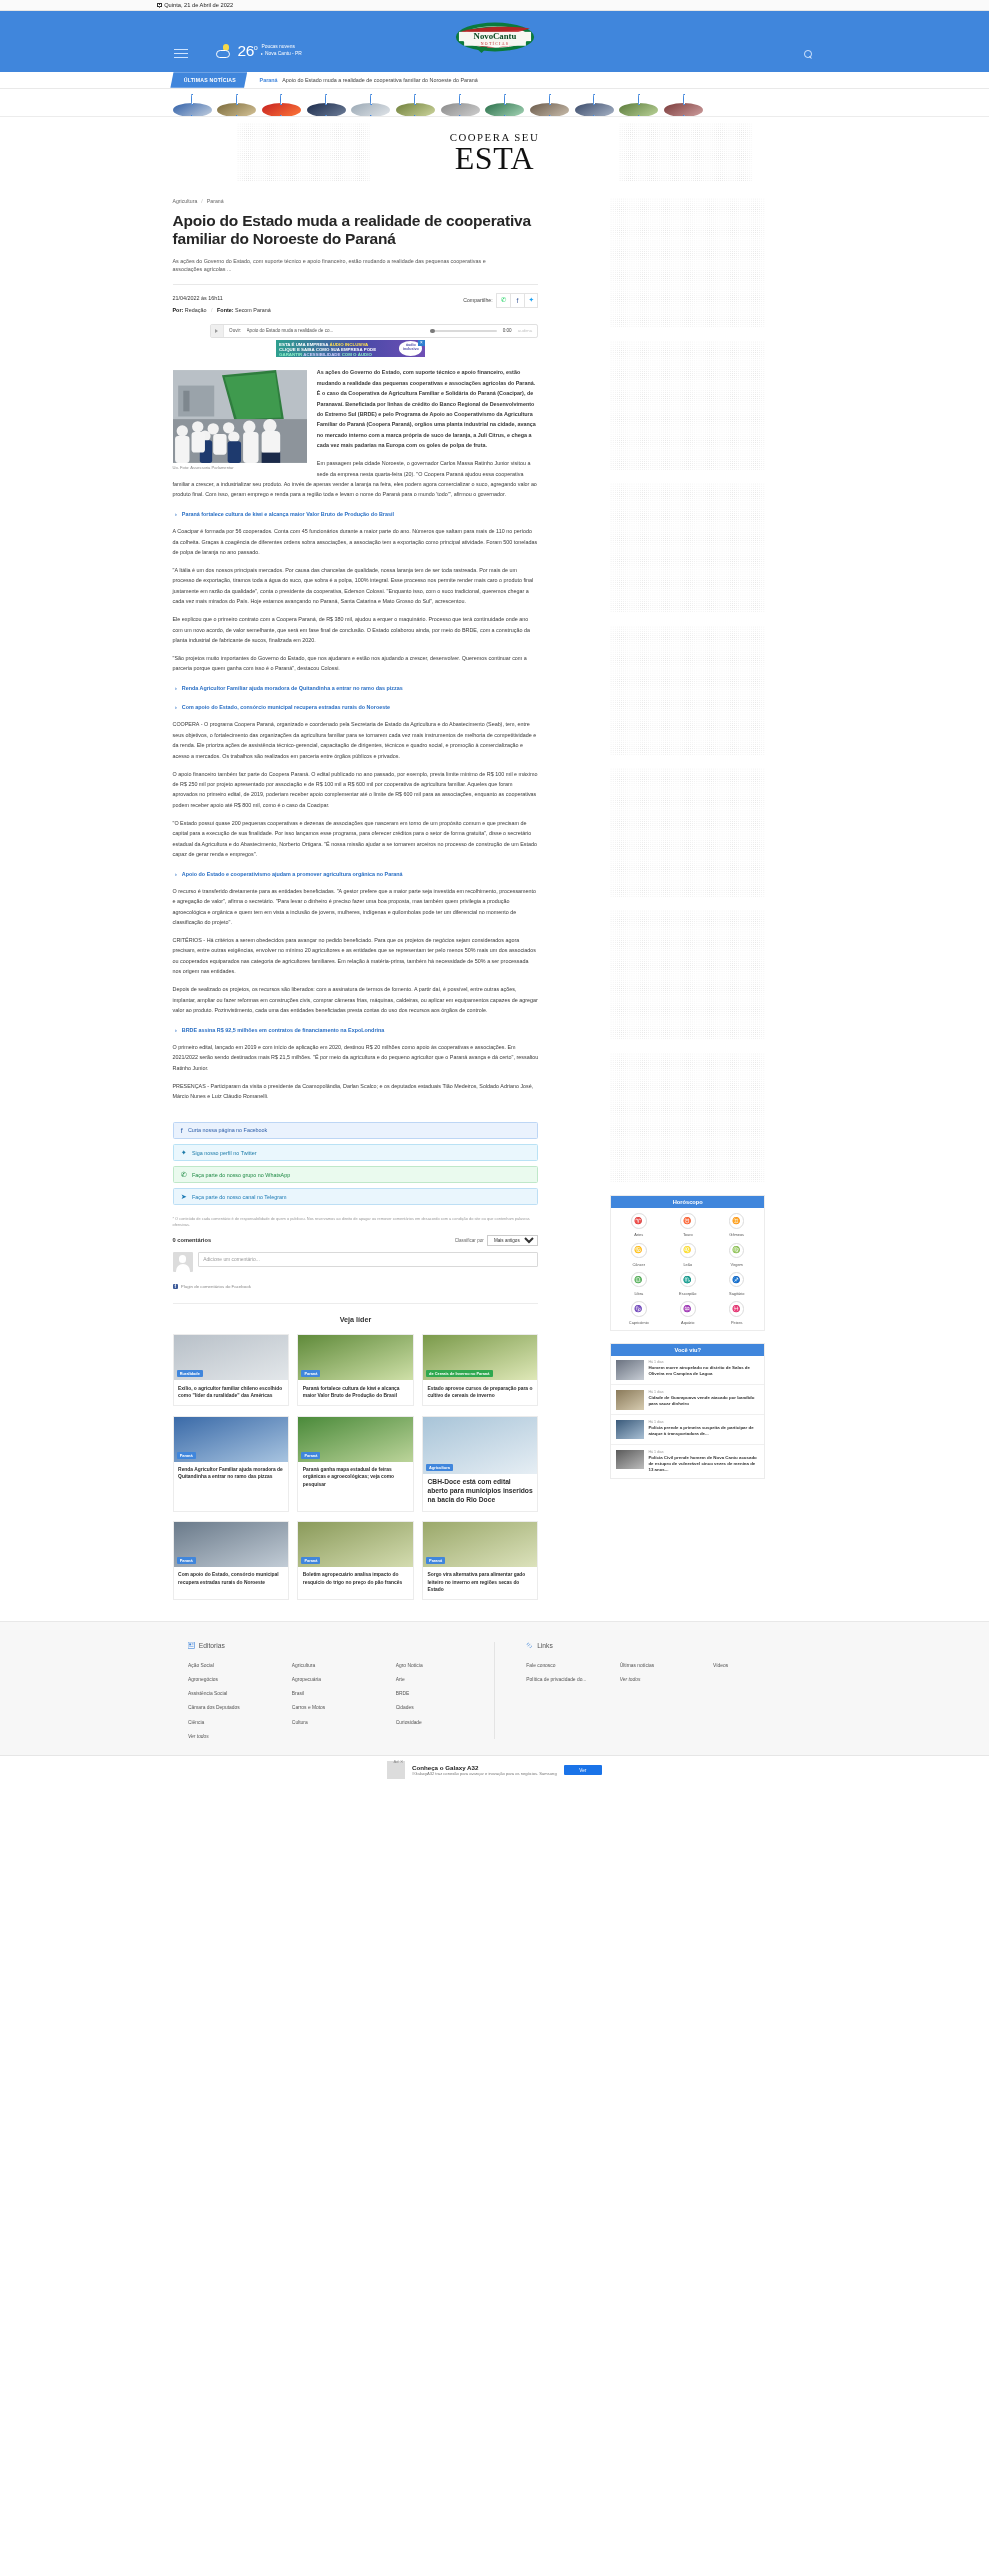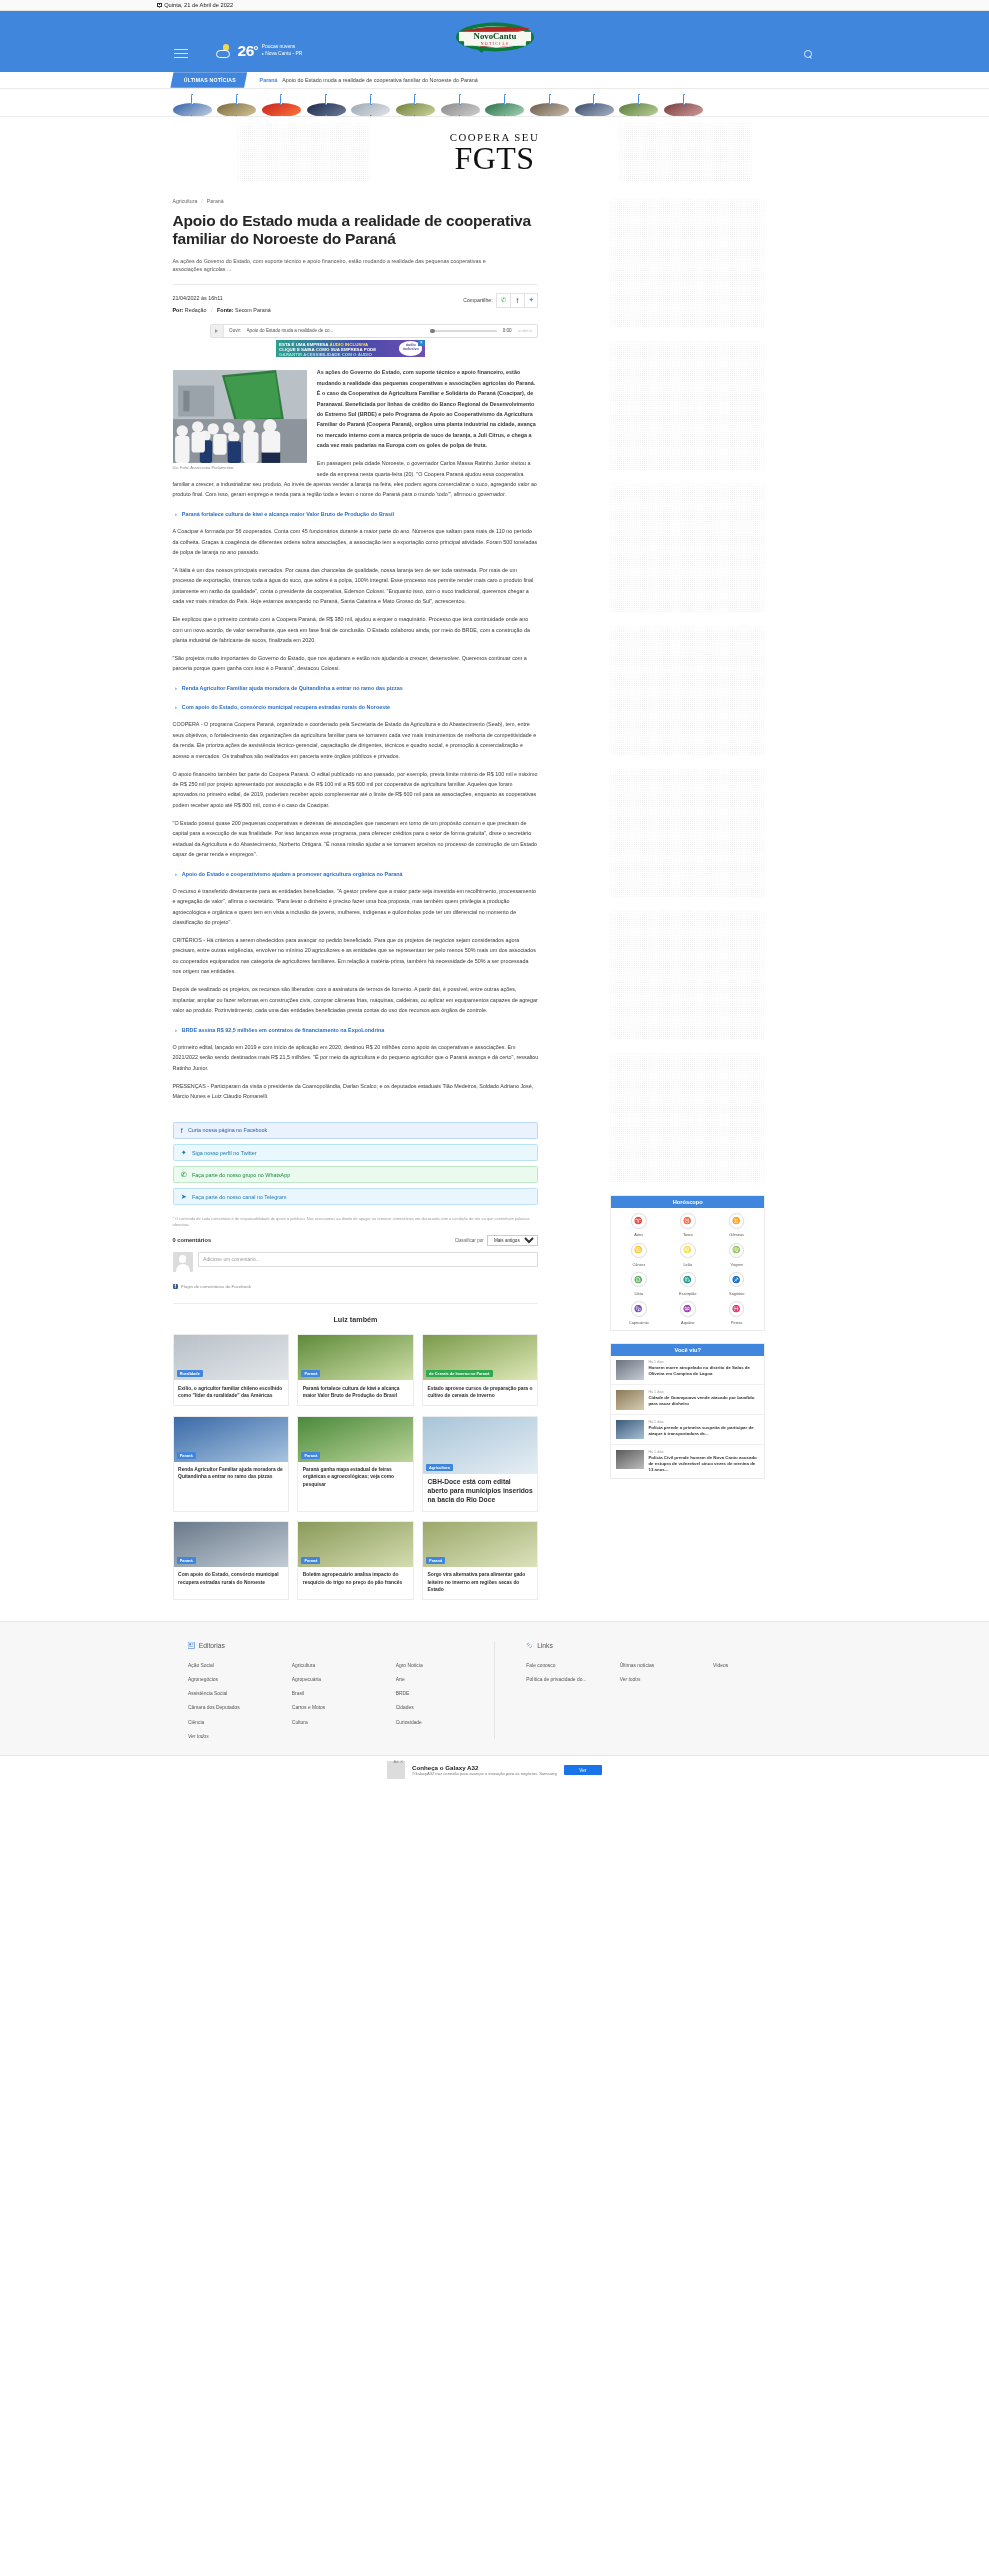--- a/index.html
+++ b/index.html
@@ -32,21 +32,21 @@
   .weather { position:absolute; left:59px; top:32px; display:flex; align-items:center; gap:4.1px; color:#fff; }
   .weather .icon { position:relative; width:17.5px; height:13.4px; }
   .sun { position:absolute; left:6.7px; top:0; width:6.7px; height:6.7px; border-radius:50%; background:#f5d94a; }
   .sun:before{content:"";position:absolute;inset:-1.5px;border-radius:50%;
     background:
       radial-gradient(circle at 50% 0,#f5d94a 0.6px,transparent 0.7px),
       radial-gradient(circle at 50% 100%,#f5d94a 0.6px,transparent 0.7px),
       radial-gradient(circle at 0 50%,#f5d94a 0.6px,transparent 0.7px),
       radial-gradient(circle at 100% 50%,#f5d94a 0.6px,transparent 0.7px);}
   .cloud { position:absolute; left:0; bottom:0; width:14.4px; height:8.2px; border:0.8px solid #fff; border-radius:4.6px 4.6px 4.1px 4.1px; background:#4086dc; }
-  .temp { font-size:15.5px; font-weight:700; letter-spacing:-0.5px; line-height:1; }
+  .temp { font-size:15.5px; font-weight:400; letter-spacing:-0.5px; line-height:1; }
   .temp sup { font-size:7.2px; }
   .wx-text { font-size:4.9px; line-height:1.35; }
   .wx-text .loc { display:flex; align-items:center; gap:1.5px; }
   .pin { display:inline-block; width:0;height:0;border-left:2.6px solid #fff;border-top:1.5px solid transparent;border-bottom:1.5px solid transparent; }
   .logo-wrap { position:absolute; left:50%; top:10px; transform:translateX(-50%); }
   .logo { width:103px; height:32px; position:relative; }
   .search-btn { position:absolute; right:18.5px; top:39px; width:9.3px; height:9.3px; cursor:pointer; }
   .search-btn:before{content:"";position:absolute;width:5.7px;height:5.7px;border:0.8px solid #d7e8ff;border-radius:50%;left:0;top:0;}
   .search-btn:after{content:"";position:absolute;width:3.1px;height:0.8px;background:#d7e8ff;transform:rotate(45deg);left:4.6px;top:6.7px;}
 
@@ -288,21 +288,21 @@
       <a class="story"><span class="ring"><span class="ph" style="display:block;background:linear-gradient(150deg,#5a7a3a,#bcd49a);"></span></span></a>
       <a class="story"><span class="ring"><span class="ph" style="display:block;background:linear-gradient(150deg,#7a3a3a,#d0a0a0);"></span></span></a>
     </div>
 </div>
 
 <div class="ad-strip">
   <div class="ad-banner">
     <div class="hatch-l"></div>
     <div class="hatch-r"></div>
     <div class="ad-ttl">COOPERA SEU</div>
-    <div class="ad-big">FGTS</div>
+    <div class="ad-big">ESTA</div>
   </div>
 </div>
 
 <div class="page">
   <div class="content">
 
     <div class="crumbs">
       <a>Agricultura</a>
       <span class="sep">/</span>
       <a>Paraná</a>
@@ -445,21 +445,21 @@
     <div class="cmt-box">
       <div class="cmt-avatar"></div>
       <div class="cmt-input">Adicione um comentário...</div>
     </div>
     <div class="cmt-foot">
       <span class="fb-f">f</span>
       <span>Plugin de comentários do Facebook</span>
     </div>
 
     <div class="vt-wrap">
-      <div class="vt-title">Luiz também</div>
+      <div class="vt-title">Veja líder</div>
       <div class="vt-grid" id="vt-grid">
           <a class="card">
             <span class="thumb" style="display:block;background:linear-gradient(160deg,#b8c0c8,#e3e7ea);">
               <span class="tag">Ruralidade</span>
             </span>
             <span class="ttl" style="display:block;">Exílio, o agricultor familiar chileno escolhido como "líder da ruralidade" das Américas</span>
           </a>
           <a class="card">
             <span class="thumb" style="display:block;background:linear-gradient(160deg,#5f8a3a,#cfe0a8);">
               <span class="tag">Paraná</span>

